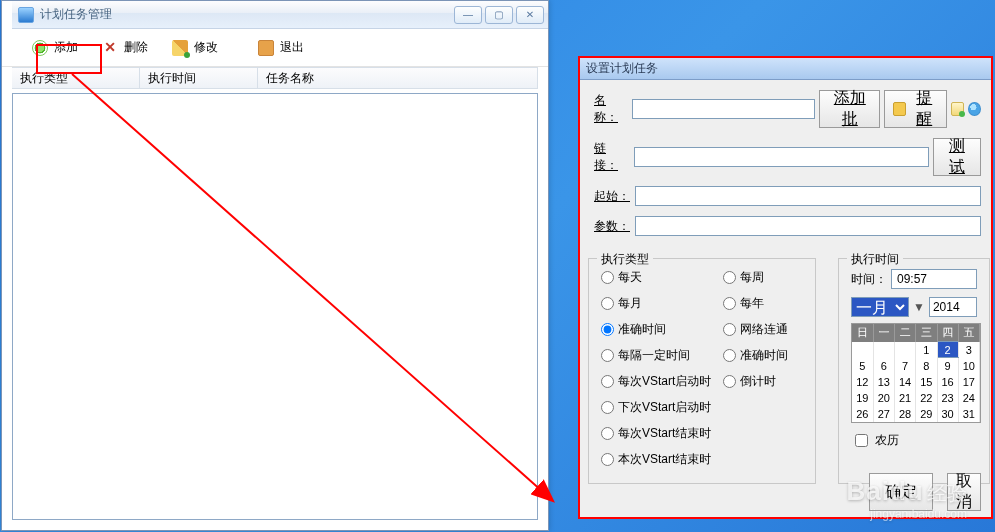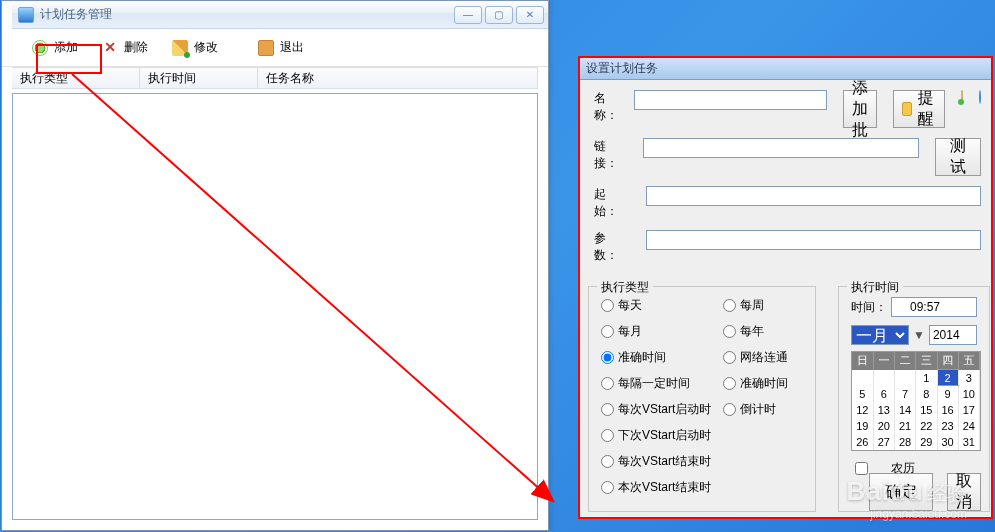--- a/index.html
+++ b/index.html
@@ -112,27 +112,27 @@
   }
   .win-right .dlgtitle {
     height: 22px;
     background: linear-gradient(#cfe3fb,#a9c9ef);
     border-bottom: 1px solid #7d9dc8;
     display:flex; align-items:center;
     padding-left:6px;
     color:#2a3b55;
   }
   .form-area { padding: 10px 10px 6px 14px; }
-  .form-row { display:flex; align-items:flex-start; margin-bottom: 10px; gap: 16px;}
+  .form-row { display:flex; align-items:center; margin-bottom: 10px; gap: 4px; text-decoration: underline;}
   .form-row .lbl { width: 38px; }
   .txt {
     border: 1px solid #7f9db9;
     height: 20px;
     background:#fff;
-    padding: 1px 18px;
+    padding: 1px 5px;
     font-family: inherit;
     font-size: 12px;
   }
   .btn {
     height: 38px;
     padding: 0 8px;
     border: 1px solid #9a9a9a;
     background: linear-gradient(#fdfdfd,#e6e6e6);
     display:inline-flex; align-items:center; gap:4px;
     font-family: inherit; font-size:16px;
@@ -178,21 +178,21 @@
     background:#7f7f7f; color:#fff;
     font-weight:normal; font-size:11px;
     width:20px; height:16px; text-align:center;
     border-right:1px solid #9a9a9a;
   }
   .cal td {
     font-size:11px; text-align:center; height:16px;
     border-right:1px solid #e4e4e4;
   }
   .cal td.sel { background:#2b57c3; color:#fff; }
-  .nongli { margin-top:8px; display:flex; align-items:center; gap:20px;}
+  .nongli { margin-top:8px; display:flex; align-items:center; gap:4px;}
   .dlg-buttons {
     position:absolute;
     right: 10px; bottom: 6px;
     display:flex; gap:14px;margin-top:23px;
   }
   .btn-wide { width:64px; justify-content:center; }
   
   .arrow-svg { position:absolute; left:0; top:0; pointer-events:none; }
   
   .watermark {

